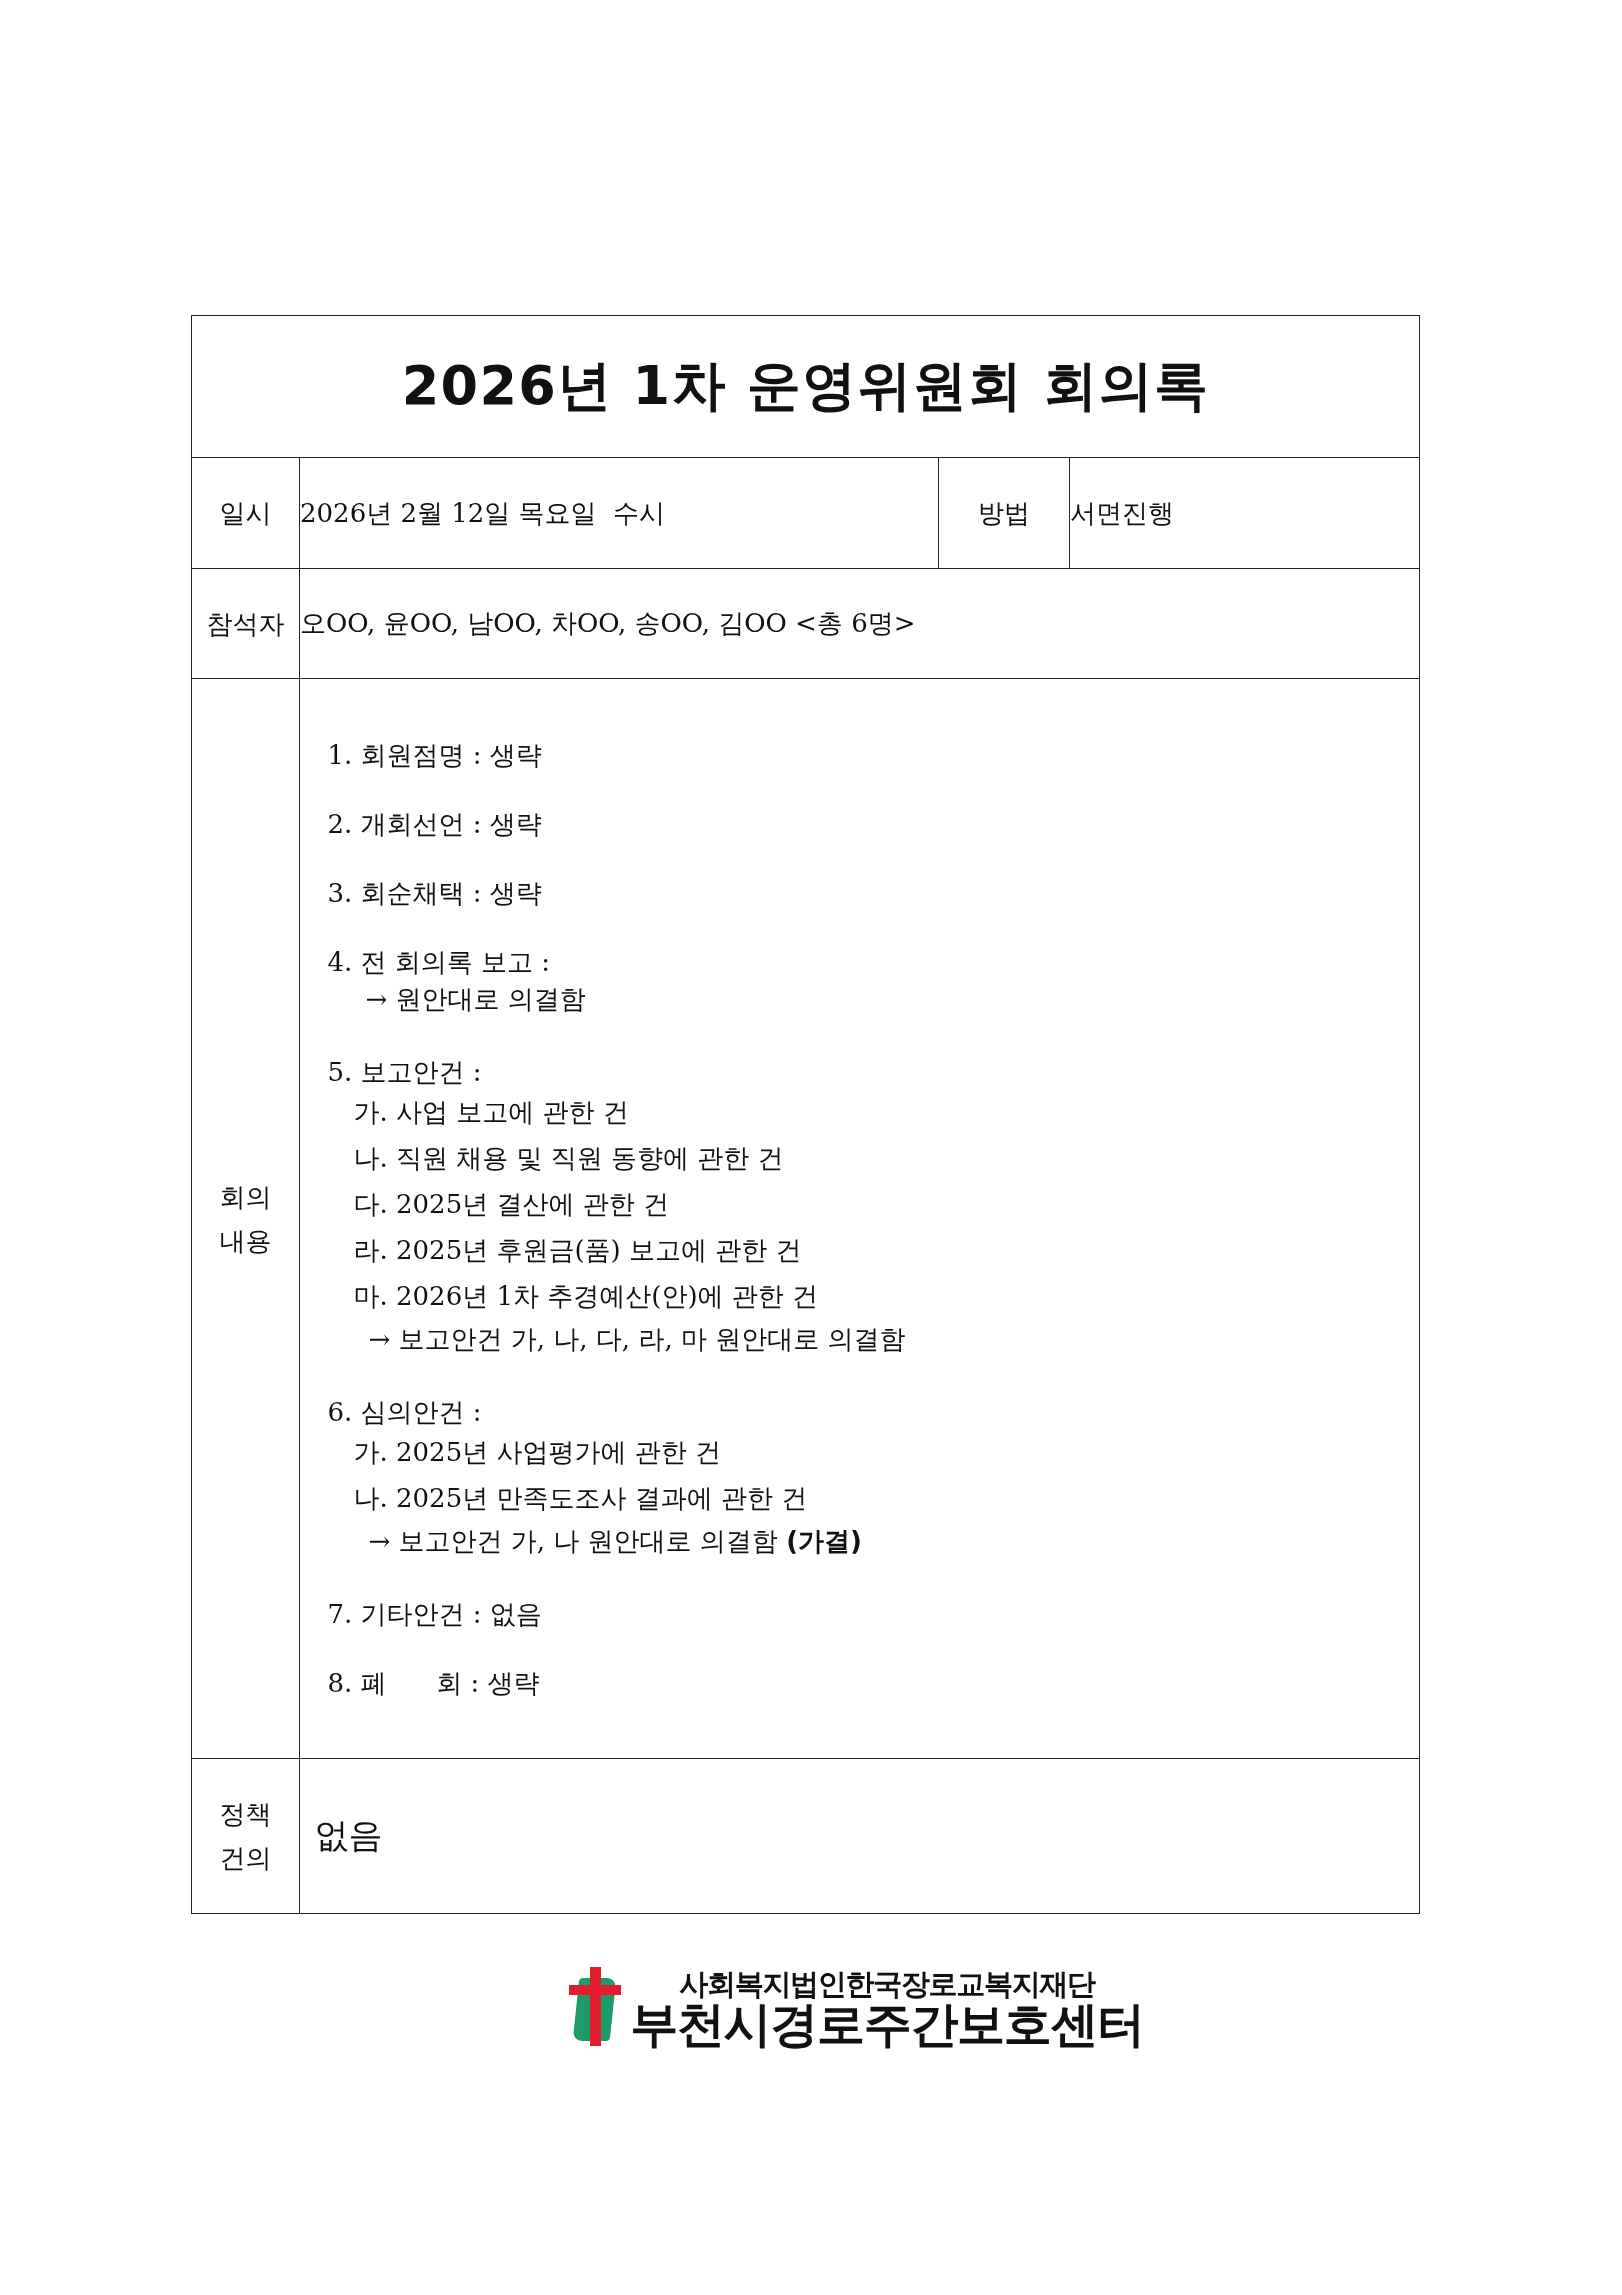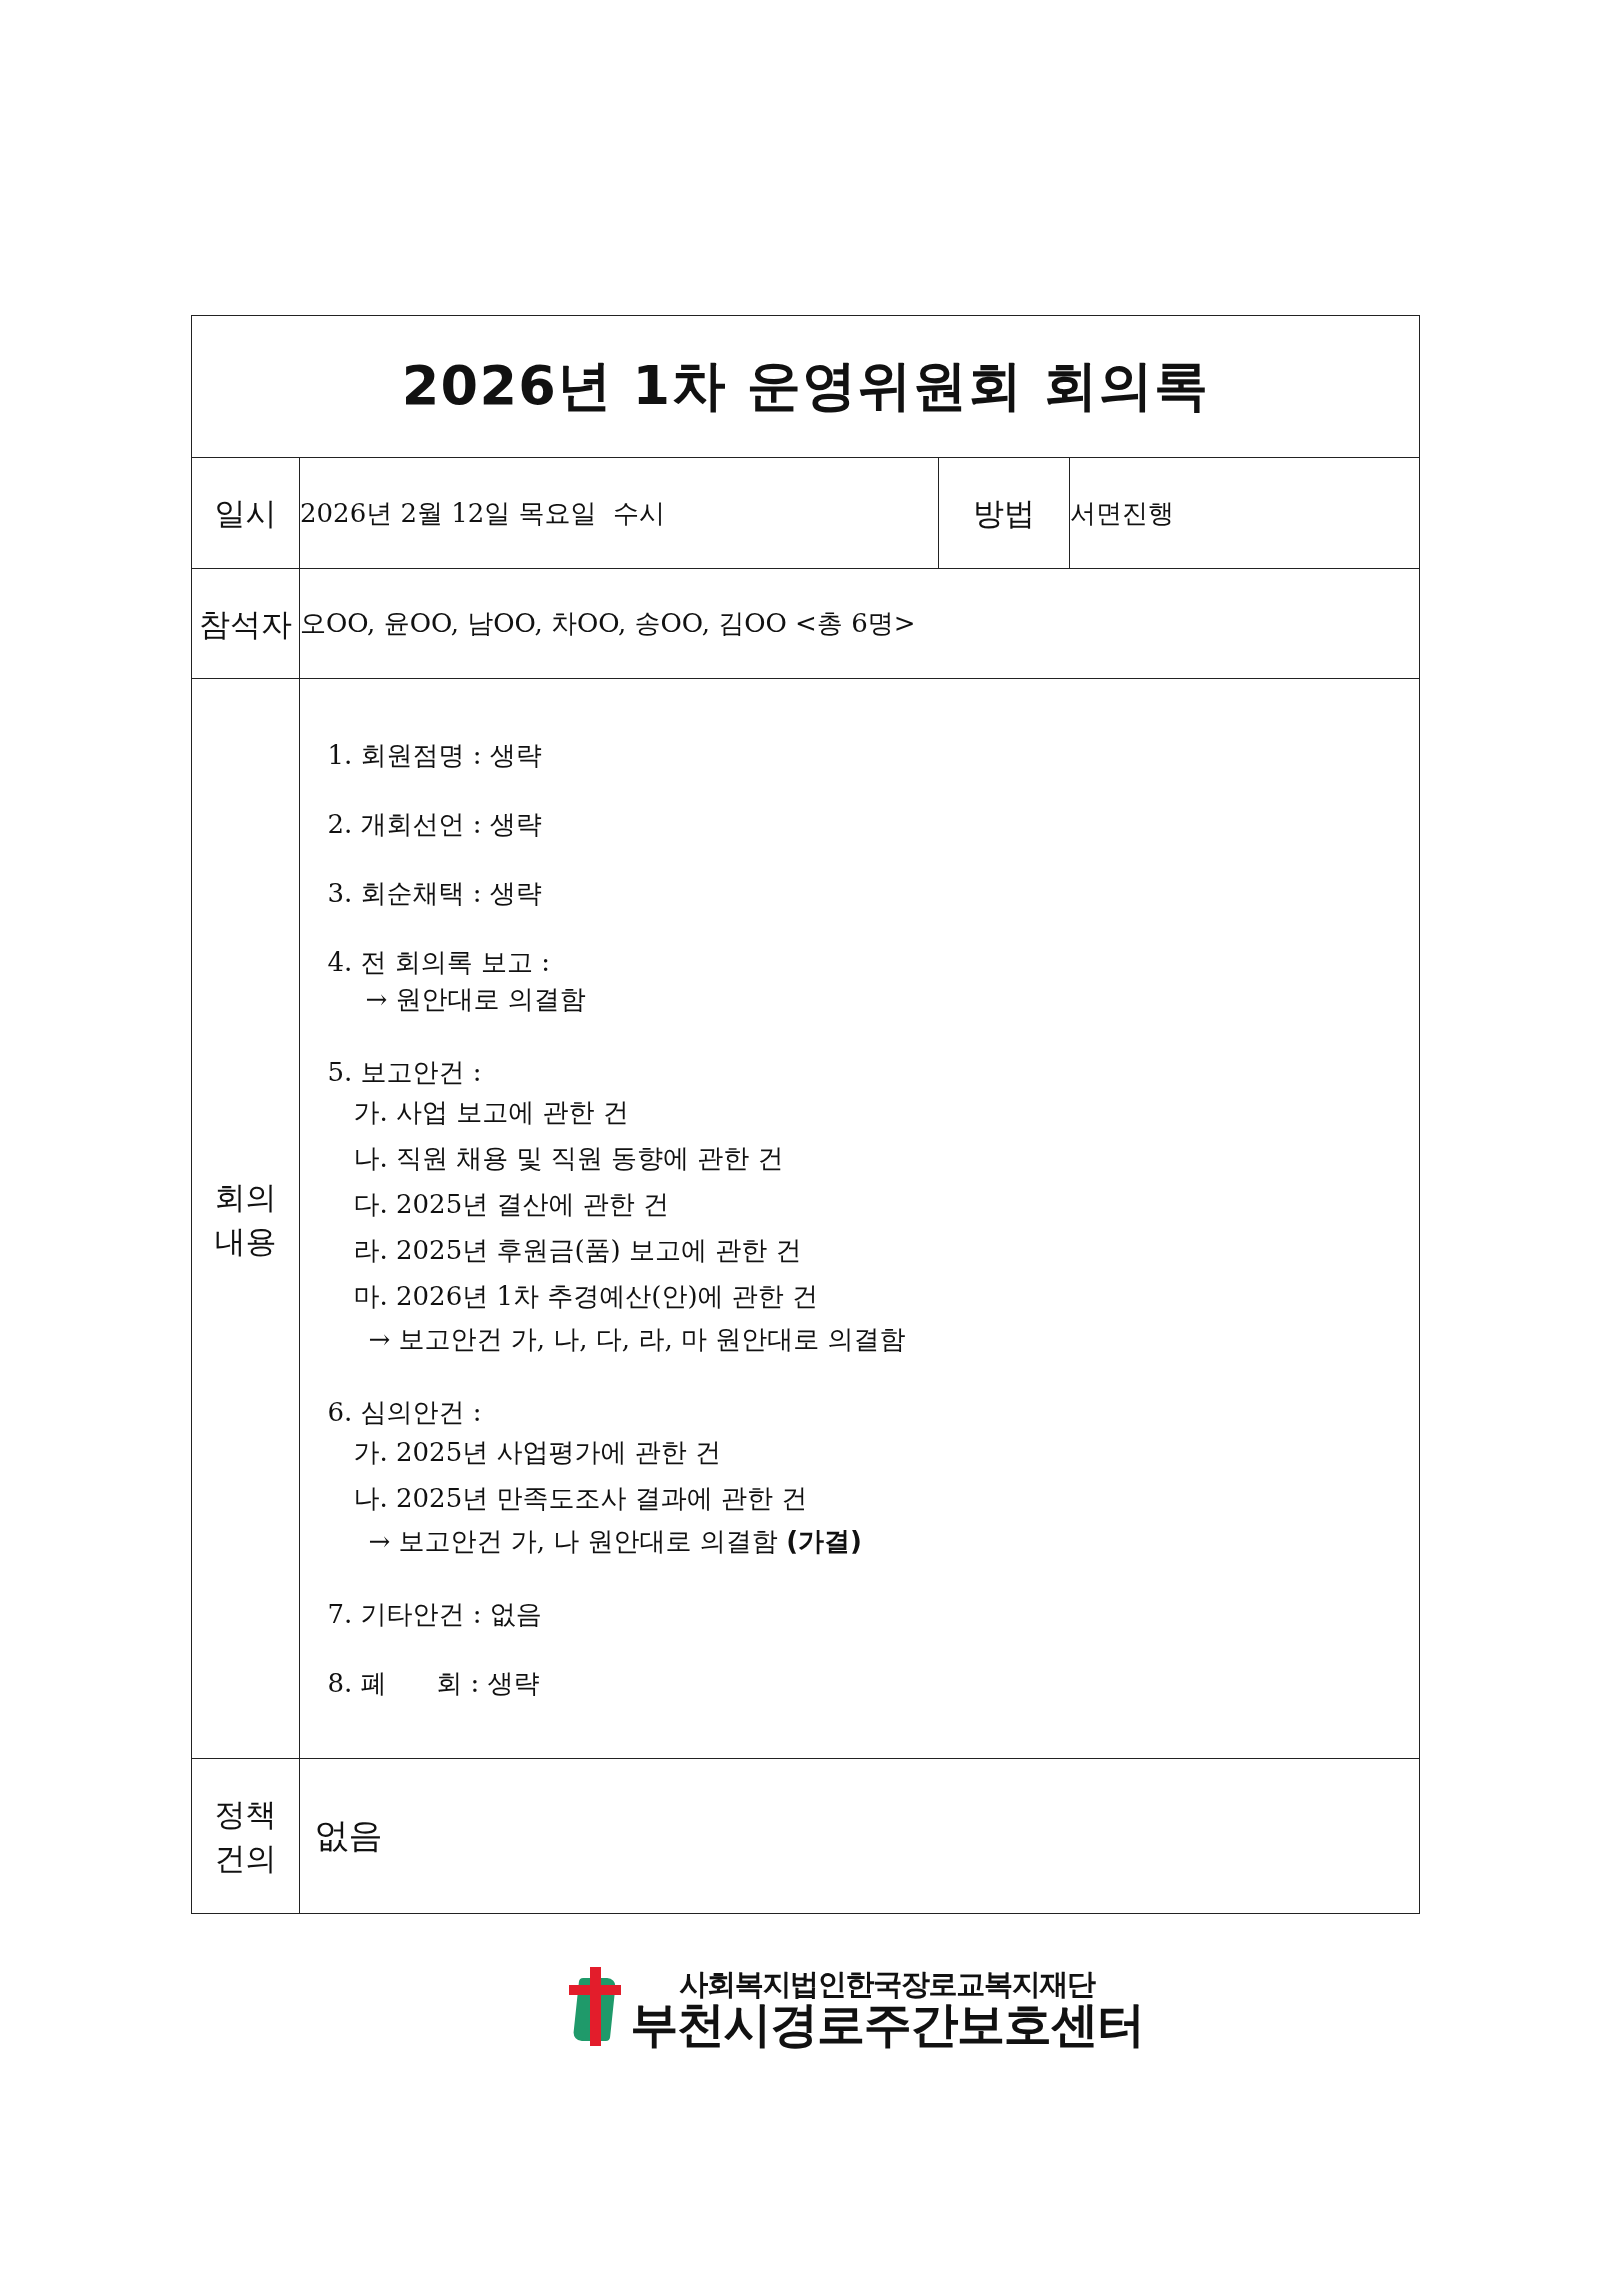--- a/index.html
+++ b/index.html
@@ -3,21 +3,21 @@
 <meta charset="utf-8">
 <style>
   html, body { margin:0; padding:0; background:#ffffff; }
   body { width:1623px; height:2295px; position:relative; font-family:"DejaVu Serif", serif; color:#111; }
   .sheet { position:absolute; left:191px; top:279px; width:1228px; border-collapse:collapse;margin-top:36px; }
   table.minutes { width:100%; border-collapse:collapse; table-layout:fixed; }
   table.minutes td { border:1.3px solid #222; padding:0; vertical-align:middle; }
   table.minutes td.thin { border-top-width:0.7px; border-bottom-width:0.7px; }
   .title-cell { height:141px; text-align:center; }
   .title { font-family:"DejaVu Sans", sans-serif; font-weight:bold; font-size:54px; letter-spacing:1.3px; }
-  .label { text-align:center; font-size:31px; line-height:44px; }
+  .label { text-align:center; font-size:26px; line-height:44px; }
   .value { text-align:left; font-size:26px; }
   .row-date { height:111px; }
   .row-att { height:110px; }
   .content-cell { vertical-align:top !important; padding:59px 0 0 27.5px !important; height:1080px; box-sizing:border-box; font-size:26px; }
   .item { margin:0 0 35px 0; line-height:34px; }
   .sub { padding-left:26px; line-height:46px; }
   .arrow { padding-left:41px; line-height:41px; }
   .bold { font-weight:bold; font-family:"DejaVu Sans", sans-serif; }
   .policy-cell { height:154px; padding-left:14.4px !important; font-size:34px; }
   .footer { position:absolute; left:569px; top:1966px; display:flex; align-items:center; }

